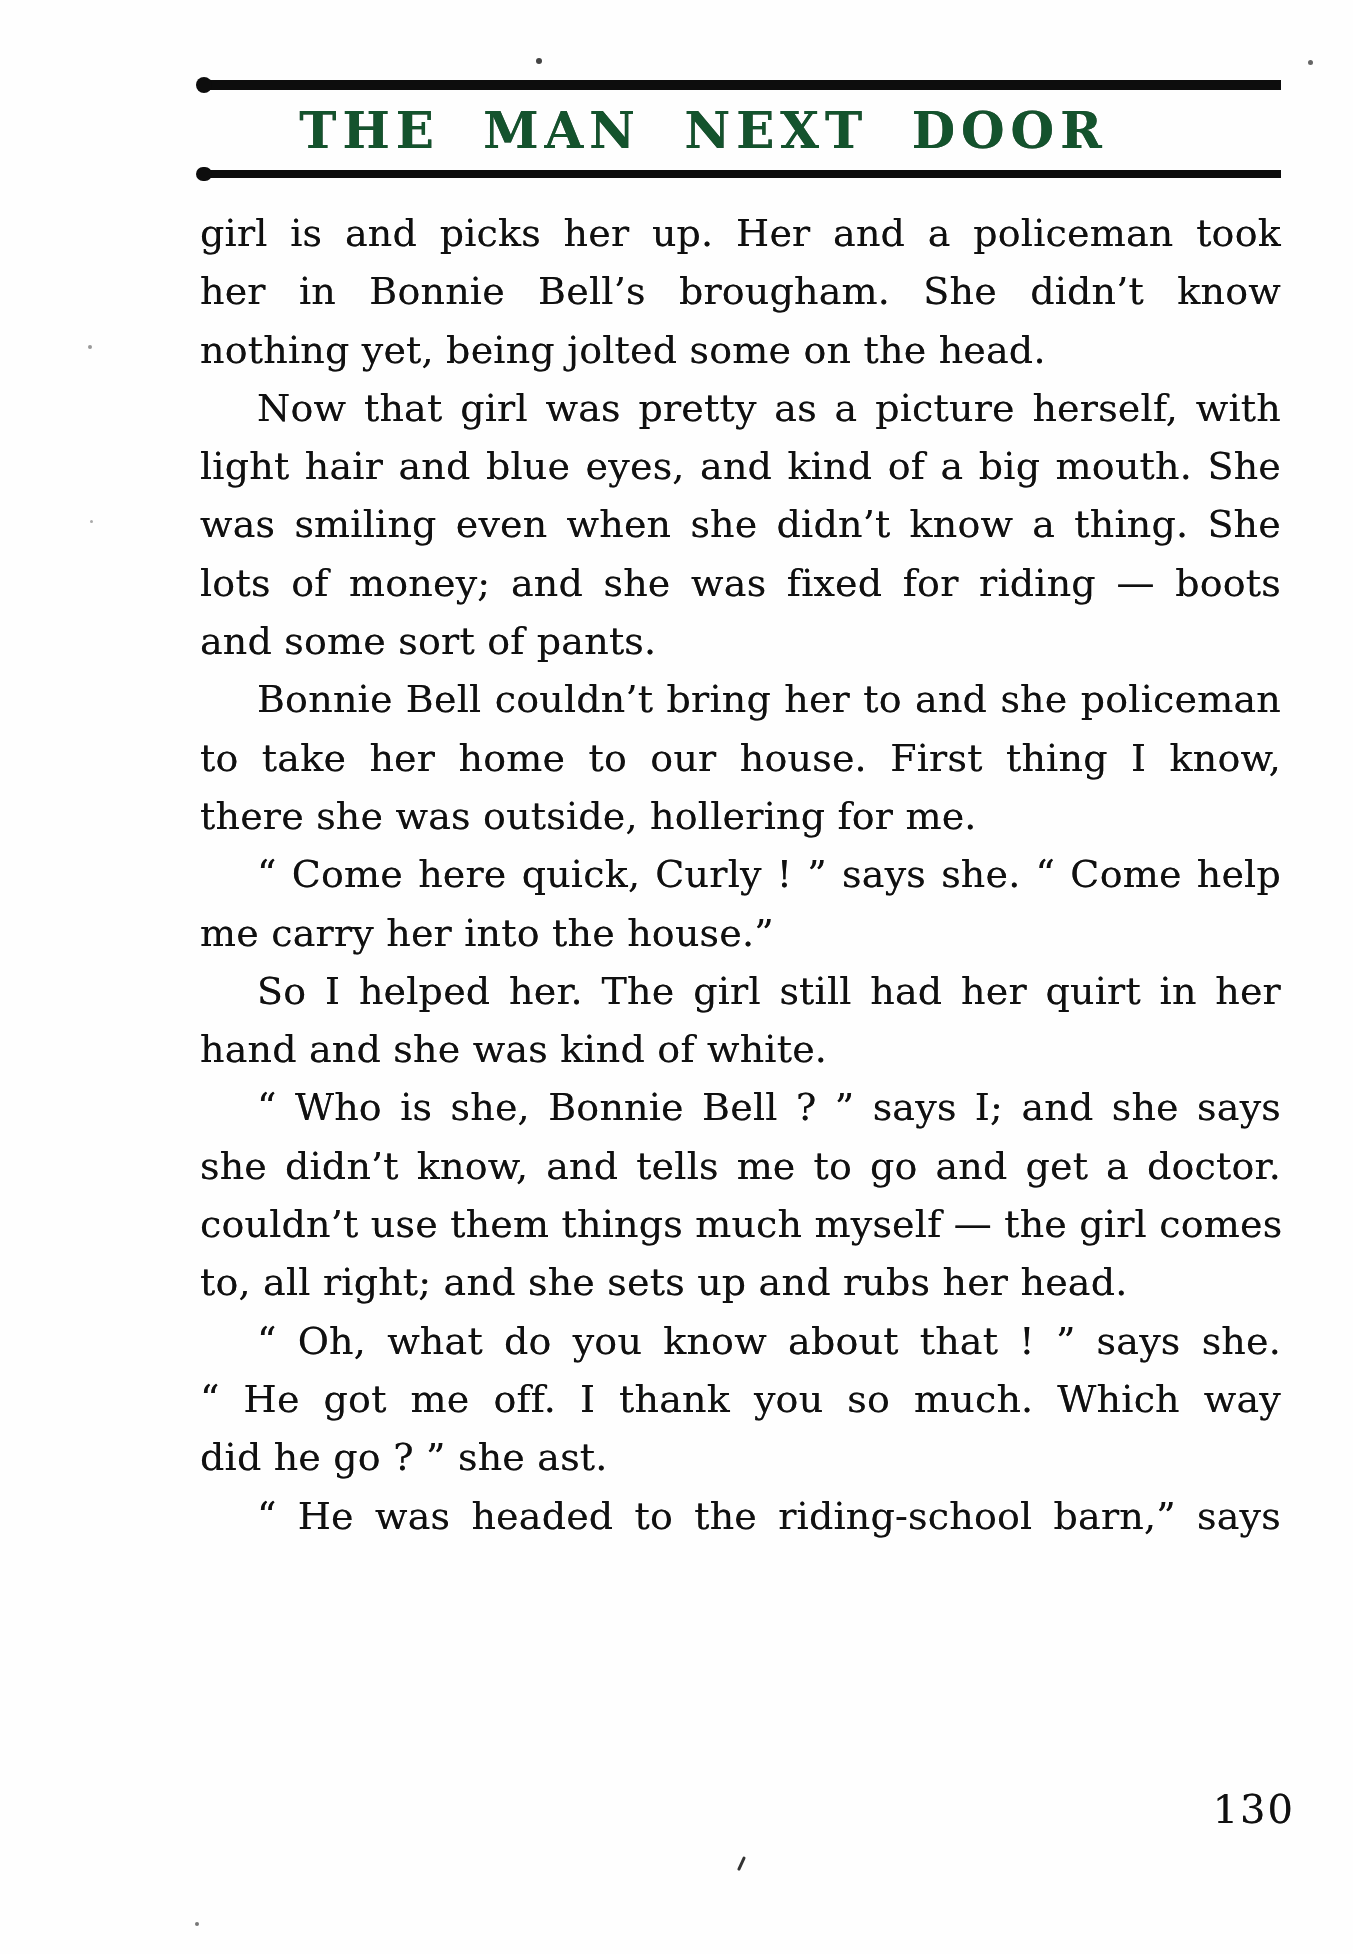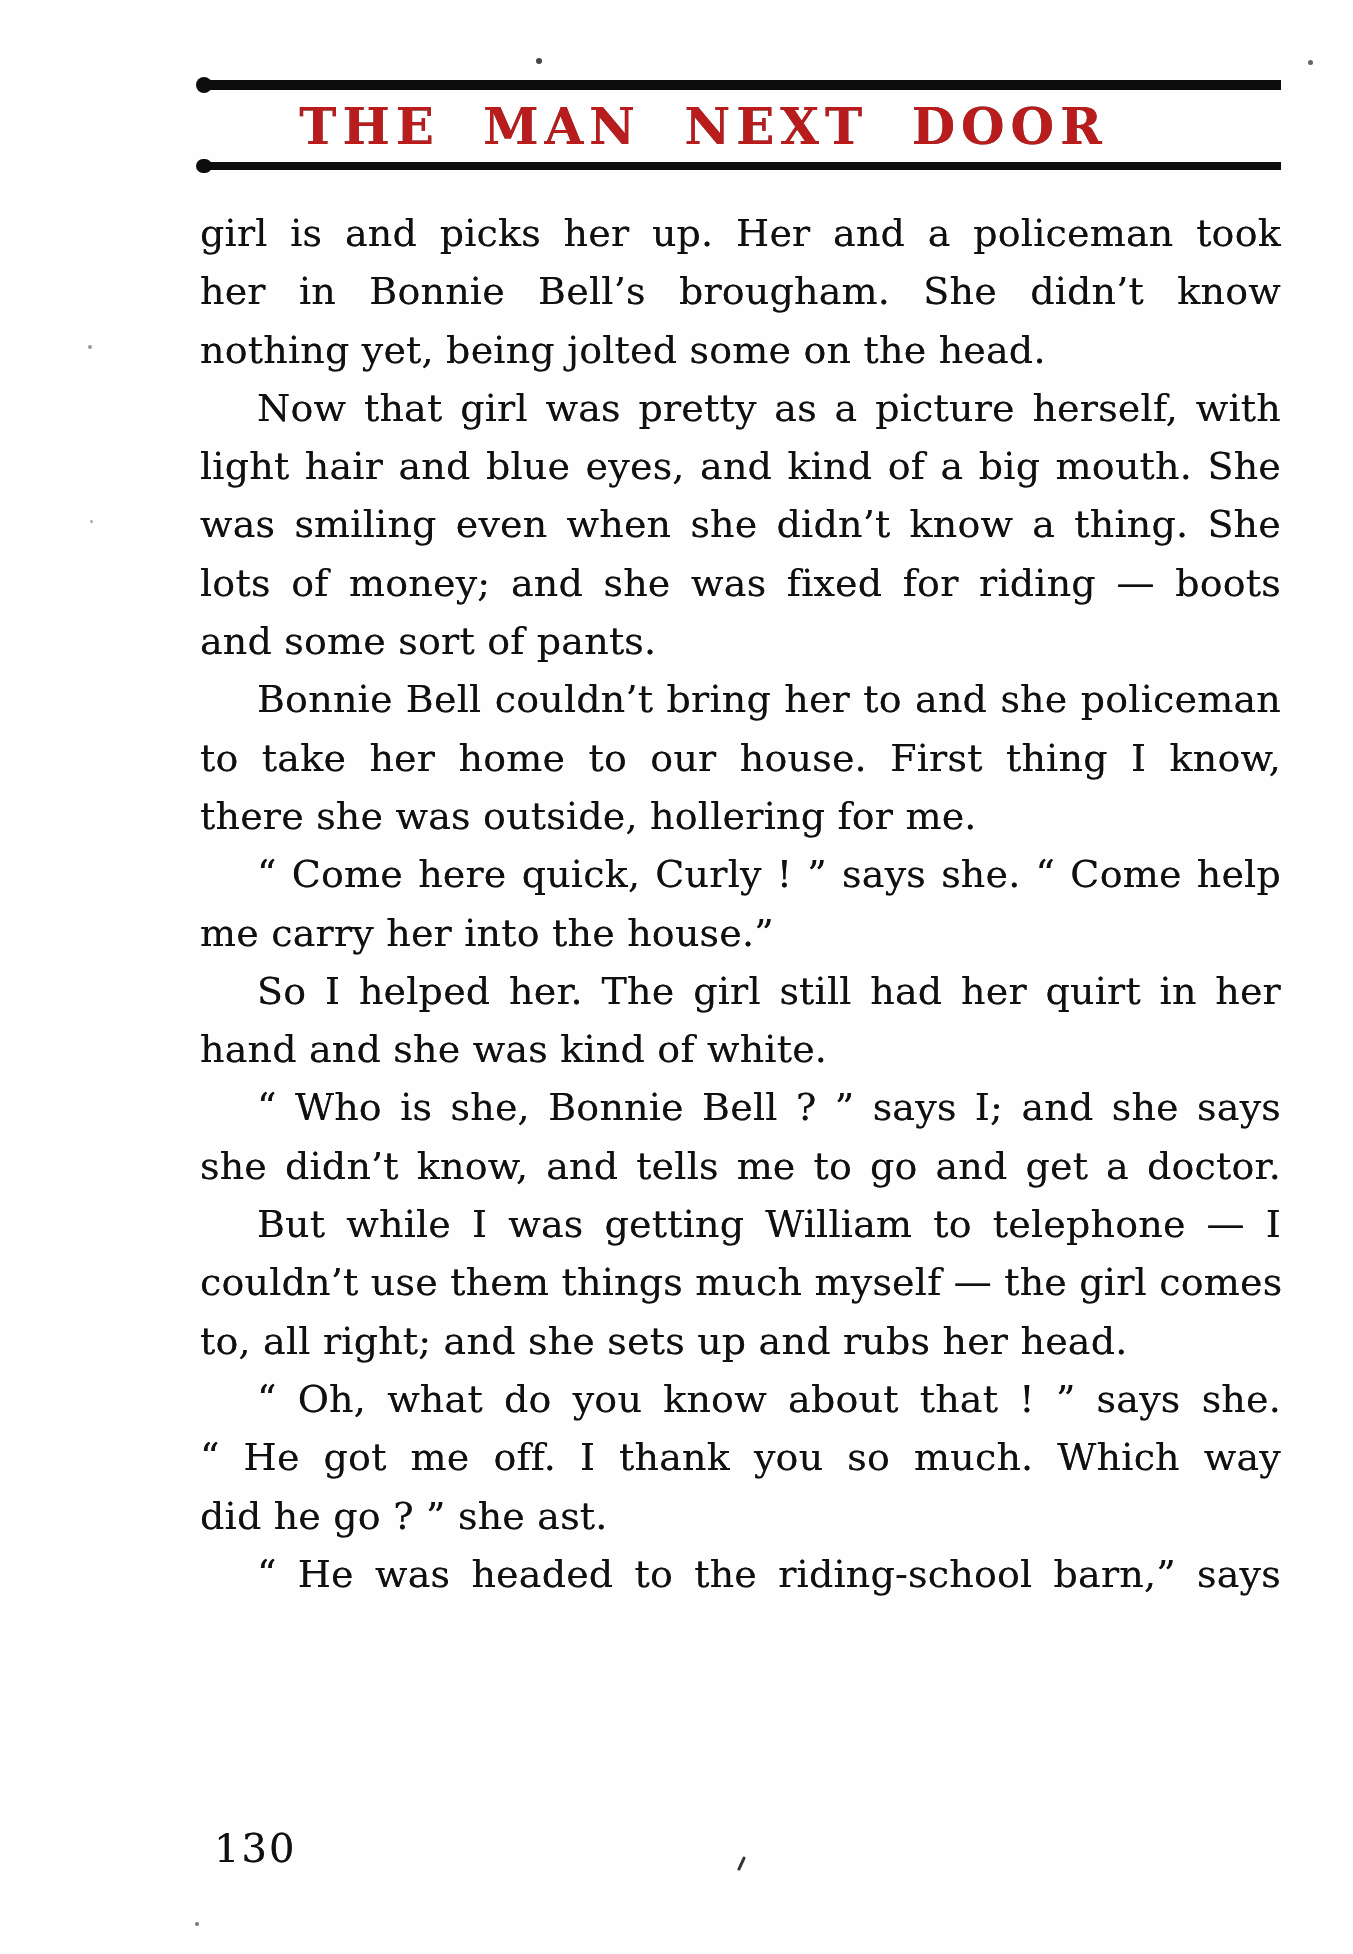--- a/index.html
+++ b/index.html
@@ -27,31 +27,31 @@
   .rule-bottom { height: 8px; }
   .rule::before {            
     content: "";
     position: absolute;
     left: -4px; top: -3px;
     width: 16px; height: calc(100% + 6px);
     background: #0d0d0d;
     border-radius: 8px;
   }
   .title {
-    height: 72px;
+    height: 80px;
     display: flex;
     align-items: center;
     justify-content: center;
     position: relative;
     left: -37px;              
     font-size: 50px;
     font-weight: 700;
     letter-spacing: 6px;
     word-spacing: 20px;
-    color: #b91c1c;
+    color: #14532d;
     white-space: nowrap;
     text-shadow: 0 0 0.5px rgba(0,0,0,0.65);
   }
 
   
   .body-text {
     position: absolute;
     top: 204px; left: 200px; width: 1081px;
     font-size: 38px;
     line-height: 58.3px;
@@ -63,26 +63,25 @@
     text-align-last: justify;
     white-space: nowrap;      
   }
   .line.no-just { text-align-last: left; }
   .line.indent { text-indent: 57px; }
 
   
   .page-number {
     position: absolute;
     top: 1786px; left: 200px; width: 1081px;
-    text-align: left;
+    text-align: right;
     font-size: 40px;
     letter-spacing: 2px;
     transform: translateX(14px);   
     text-shadow: 0 0 0.5px rgba(0,0,0,0.6);
-    margin-top: 39px;
   }
 
   
   .speck {
     position: absolute;
     background: #444;
     border-radius: 50%;
   }
   .speck.s1 { left: 536px; top: 58px;  width: 6px; height: 6px; }
   .speck.s2 { left: 1308px; top: 60px; width: 5px; height: 5px; background:#666; }
@@ -120,21 +119,20 @@
       <div class="line no-just">and some sort of pants.</div>
       <div class="line indent">Bonnie Bell couldn’t bring her to and she policeman</div>
       <div class="line">to take her home to our house.  First thing I know,</div>
       <div class="line no-just">there she was outside, hollering for me.</div>
       <div class="line indent">“ Come here quick, Curly ! ” says she.  “ Come help</div>
       <div class="line no-just">me carry her into the house.”</div>
       <div class="line indent">So I helped her.  The girl still had her quirt in her</div>
       <div class="line no-just">hand and she was kind of white.</div>
       <div class="line indent">“ Who is she, Bonnie Bell ? ” says I; and she says</div>
       <div class="line">she didn’t know, and tells me to go and get a doctor.</div>
-      <div class="line indent">But while I was getting William to telephone — I</div>
       <div class="line">couldn’t use them things much myself — the girl comes</div>
       <div class="line no-just">to, all right; and she sets up and rubs her head.</div>
       <div class="line indent">“ Oh, what do you know about that ! ” says she.</div>
       <div class="line">“ He got me off.  I thank you so much.  Which way</div>
       <div class="line no-just">did he go ? ” she ast.</div>
       <div class="line indent">“ He was headed to the riding-school barn,” says</div>
     </div>
 
   <div class="page-number">130</div>
 

